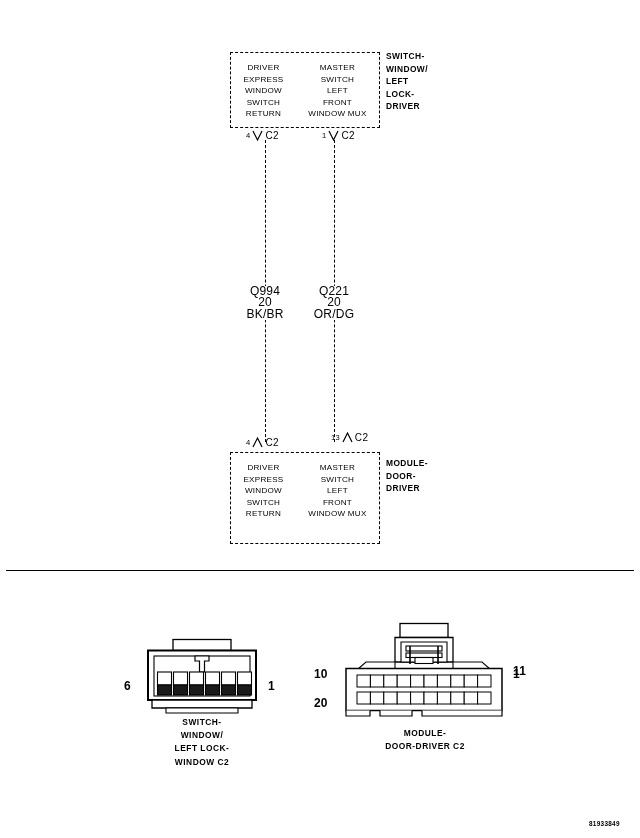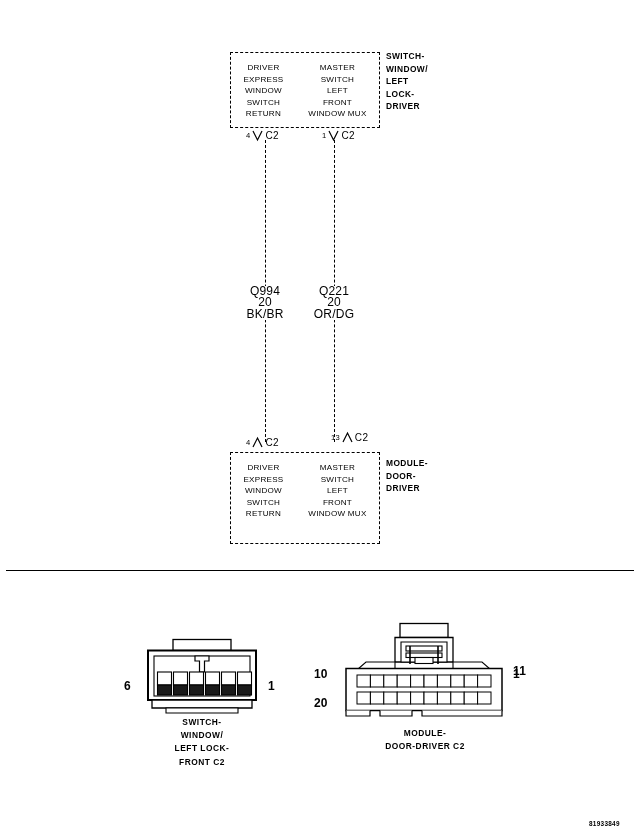--- a/index.html
+++ b/index.html
@@ -278,21 +278,21 @@
     </svg>
   </div>
 
   <div class="cav-num" style="left:124px; top:679px;">6</div>
   <div class="cav-num" style="left:268px; top:679px;">1</div>
 
   <div class="conn-caption" style="left:132px; top:716px; width:140px;">
     <div>SWITCH-</div>
     <div>WINDOW/</div>
     <div>LEFT LOCK-</div>
-    <div>FRONT C2</div>
+    <div>WINDOW C2</div>
   </div>
 
   <div class="abs" style="left:340px; top:622px;">
     <svg width="168" height="98" viewBox="0 0 168 98">
 
       <rect x="60" y="1.5" width="48" height="14" fill="#fff" stroke="#000" stroke-width="1.3"></rect>
       <path d="M55 15.5 L113 15.5 L113 40 L55 40 Z" fill="#fff" stroke="#000" stroke-width="1.3"></path>
       <path d="M61 20 L107 20 L107 40 L61 40 Z" fill="#fff" stroke="#000" stroke-width="1.1"></path>
 
       <g stroke="#000" stroke-width="1.1" fill="#fff">

